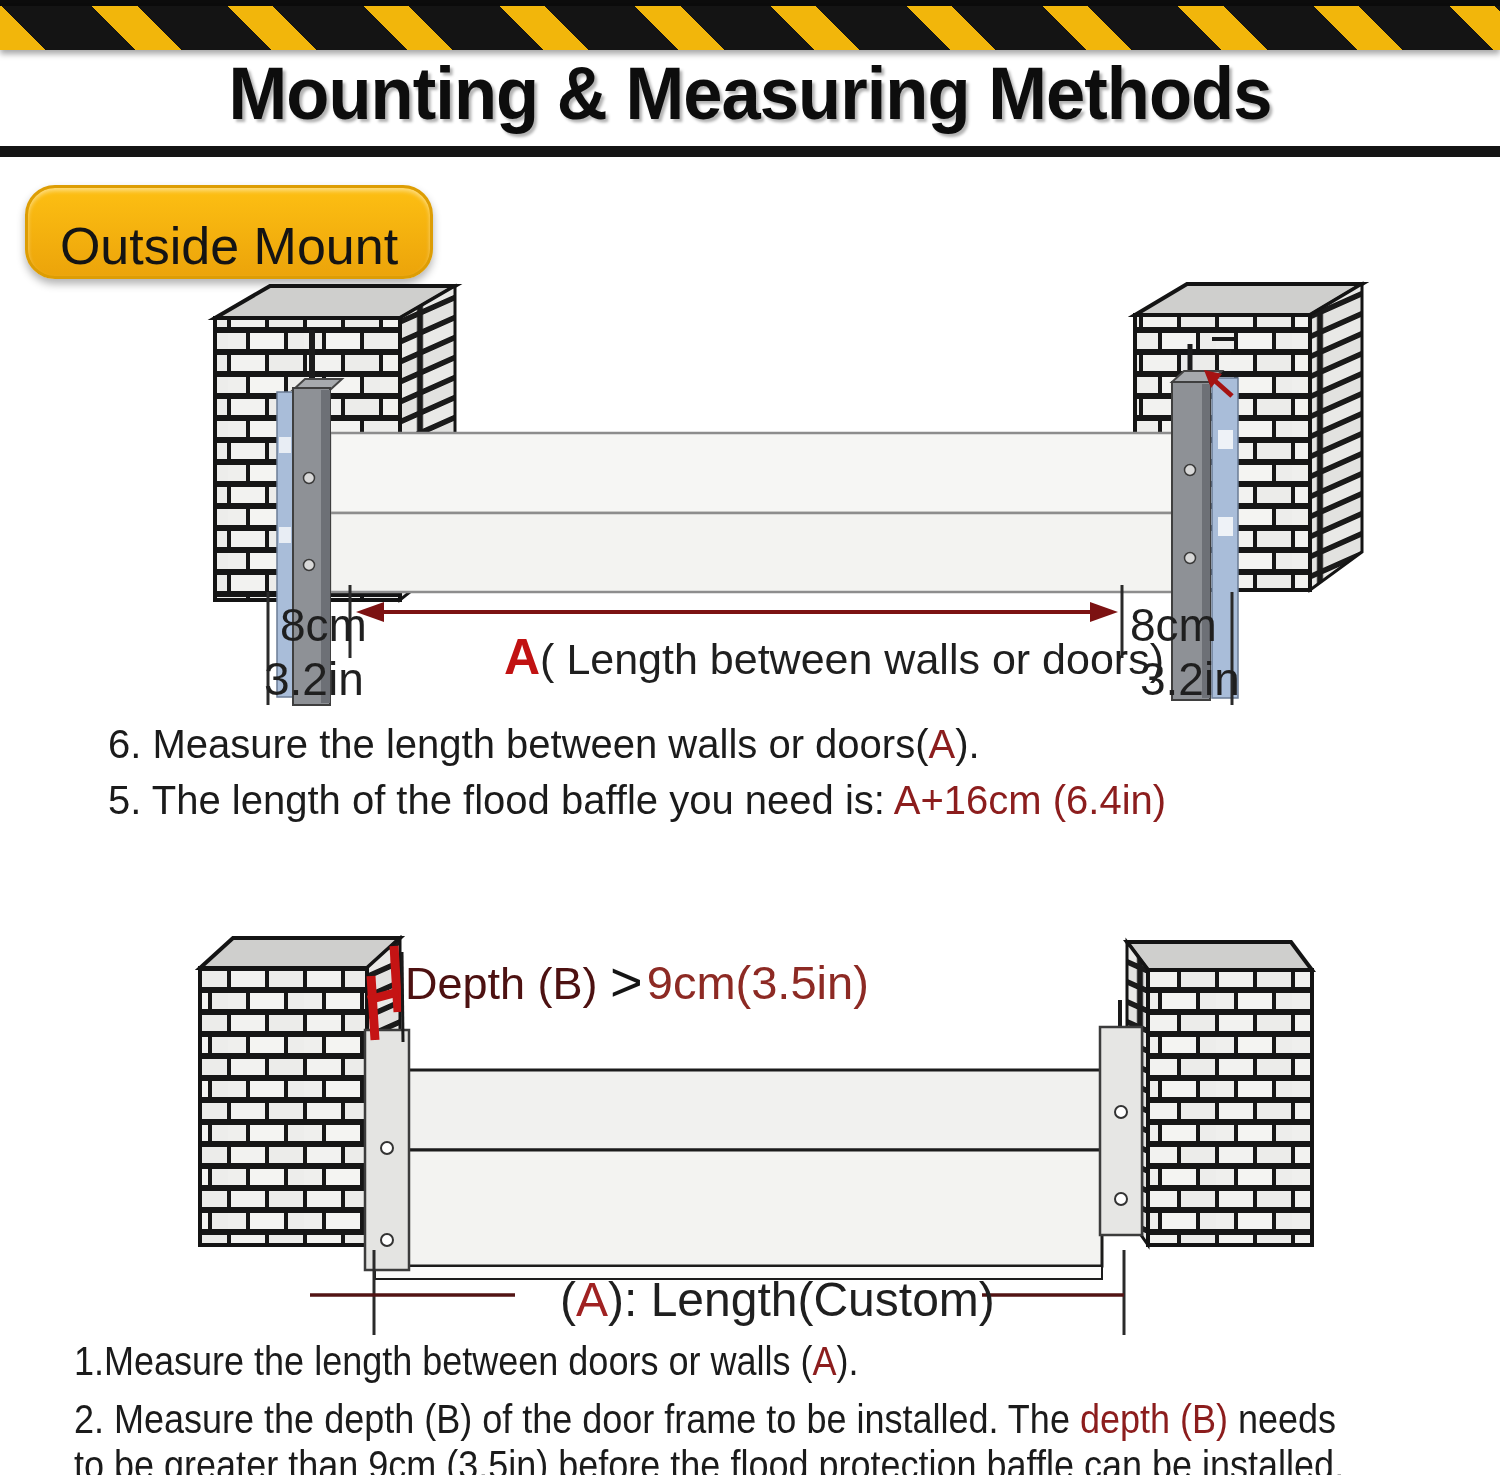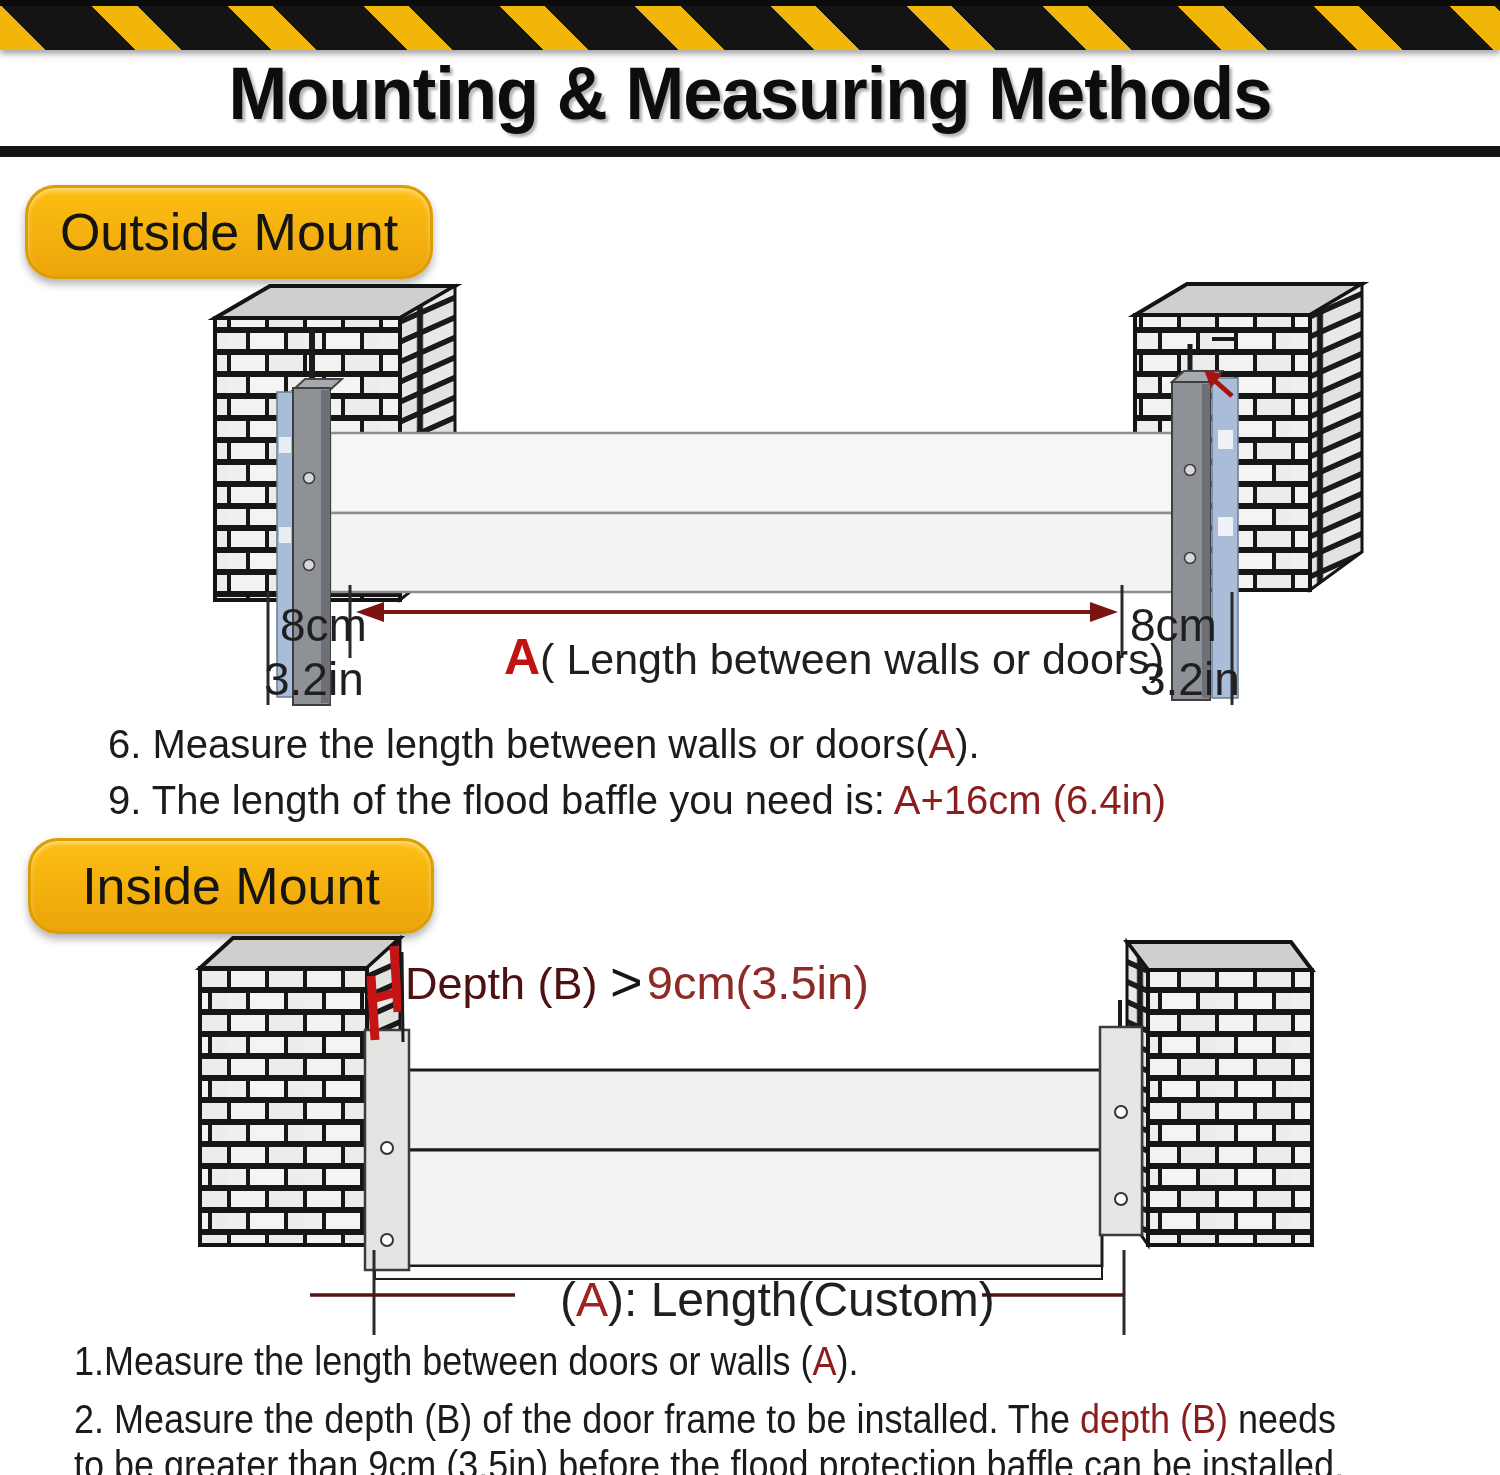--- a/index.html
+++ b/index.html
@@ -10,21 +10,21 @@
   .tape-top{position:absolute;left:0;top:0;width:1500px;height:6px;background:#0c0c0c}
   .tape{position:absolute;left:0;top:6px;width:1500px;height:44px;
         background:repeating-linear-gradient(45deg,#f2b60b 0 32px,#141414 32px 96px);
         box-shadow:0 4px 6px rgba(0,0,0,.35)}
   .title{position:absolute;left:0;top:50px;width:1500px;margin:0;text-align:center;
          font-size:75px;font-weight:bold;letter-spacing:-1px;color:#0d0d0d;
          transform:scaleX(.94);transform-origin:center;
          text-shadow:3px 3px 3px rgba(0,0,0,.30)}
   .title-bar{position:absolute;left:0;top:146px;width:1500px;height:11px;background:#141414}
 
-  .badge{position:absolute;display:flex;align-items:center;justify-content:center;
+  .badge{position:absolute;display:flex;align-items:flex-end;justify-content:center;
          background:linear-gradient(180deg,#fdbf13,#eca40a);
          border:3px solid #dd9d04;border-radius:30px;
          box-shadow:0 5px 9px rgba(0,0,0,.30), inset 0 3px 4px rgba(255,255,255,.45);
          font-size:52px;color:#141414}
   .badge-outside{left:25px;top:185px;width:402px;height:88px}
   .badge-inside{left:28px;top:838px;width:400px;height:90px}
 
   svg.diagram{position:absolute;left:0;width:1500px}
   #outside-svg{top:280px;height:430px}
   #inside-svg{top:935px;height:410px}
@@ -124,26 +124,23 @@
       <text x="280" y="641" font-size="46" fill="#1f1f1f">8cm</text>
       <text x="264" y="695" font-size="46" fill="#1f1f1f">3.2in</text>
       <text x="1130" y="641" font-size="46" fill="#1f1f1f">8cm</text>
       <text x="1140" y="695" font-size="46" fill="#1f1f1f">3.2in</text>
       <text x="504" y="674"><tspan font-size="50" font-weight="bold" fill="#c11212">A</tspan><tspan font-size="43" fill="#1f1f1f">( Length between walls or doors)</tspan></text>
     </g>
   </svg>
 
   <div class="steps steps-outside">
     <div class="step"><span>6. Measure the length between walls or doors(</span><span class="em">A</span><span>).</span></div>
-    <div class="step"><span>9. The length of the flood baffle you need is: </span><span class="em">A+16cm (6.4in)</span><span></span></div>
+    <div class="step"><span>5. The length of the flood baffle you need is: </span><span class="em">A+16cm (6.4in)</span><span></span></div>
   </div>
 
-  <div class="badge badge-inside">
-    <span>Inside Mount</span>
-  </div>
 
   <svg id="inside-svg" class="diagram" viewBox="0 935 1500 410">
     <defs>
       <pattern id="brickB" width="76" height="44" patternUnits="userSpaceOnUse">
         <rect width="76" height="44" fill="#161616"></rect>
         <rect x="3" y="3" width="34" height="16" fill="#f2f2f0"></rect>
         <rect x="41" y="3" width="34" height="16" fill="#ececea"></rect>
         <rect x="-16" y="25" width="34" height="16" fill="#efefed"></rect>
         <rect x="22" y="25" width="34" height="16" fill="#f4f4f2"></rect>
         <rect x="60" y="25" width="34" height="16" fill="#ededeb"></rect>

